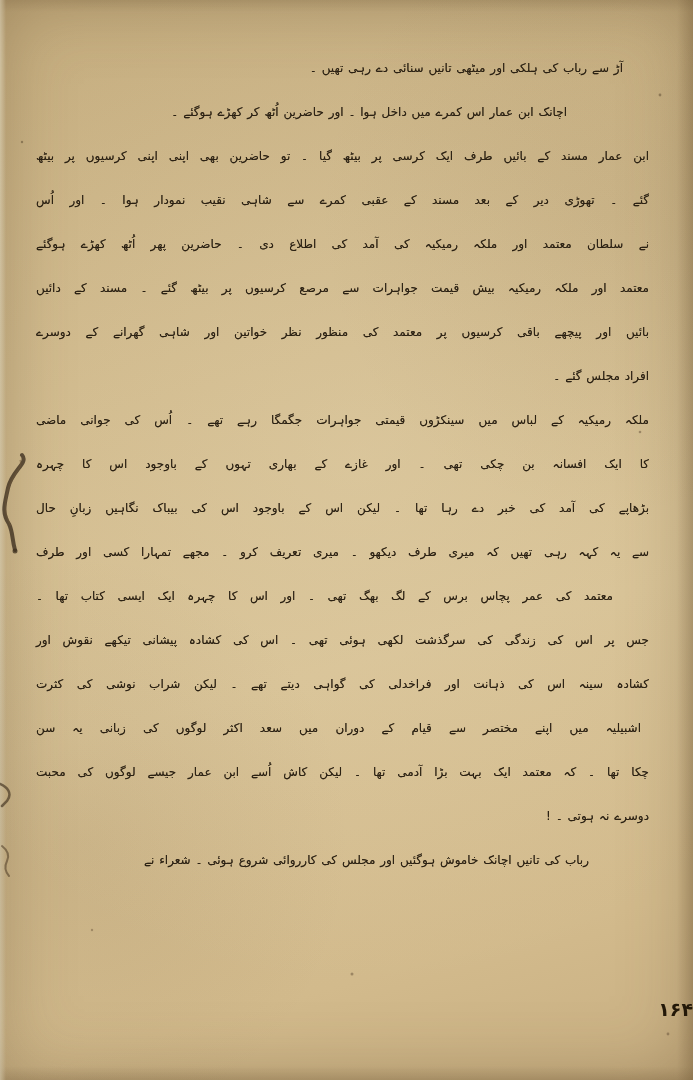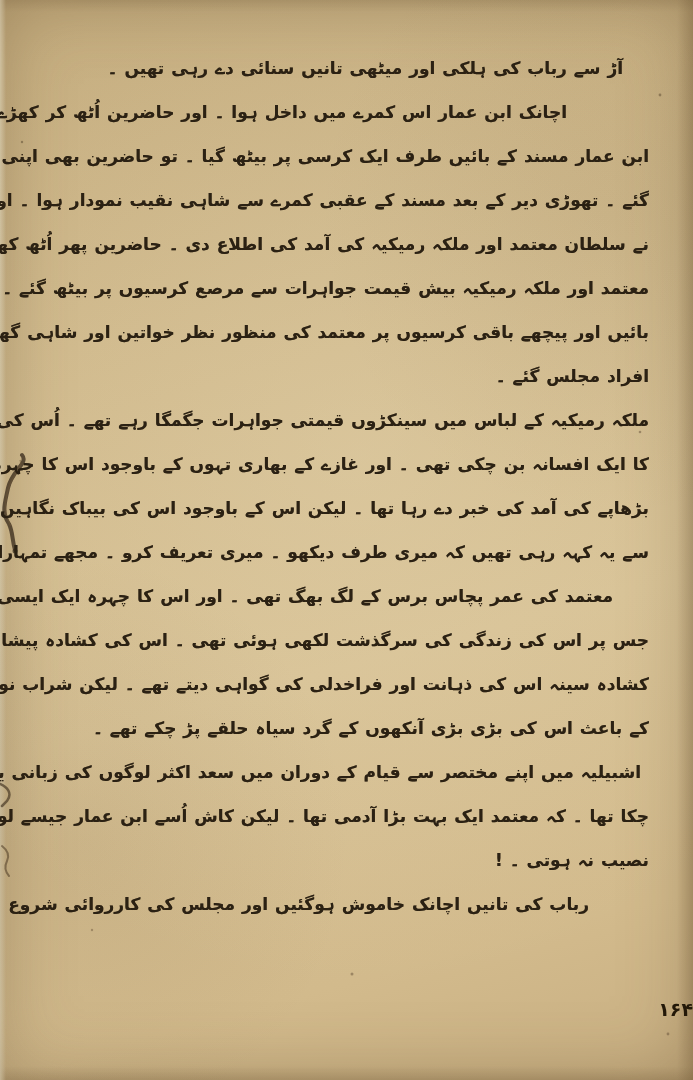--- a/index.html
+++ b/index.html
@@ -28,22 +28,22 @@
   .text-block {
     position: absolute;
     top: 46px;
     right: 44px;
     left: 36px;
     direction: rtl;
   }
   .line {
     height: 44px;
     line-height: 44px;
-    font-size: 17px;
-    font-weight: 700;
+    font-size: 12px;
+    font-weight: 400;
     color: #2b2113;
     white-space: nowrap;
     text-align: right;
     word-spacing: 1px;
     text-shadow: 0 0 0.6px rgba(43,33,19,0.55);
   }
   .line.just {
     text-align: justify;
     text-align-last: justify;
   }
@@ -95,22 +95,21 @@
       <div class="line just">معتمد اور ملکہ رمیکیہ بیش قیمت جواہرات سے مرصع کرسیوں پر بیٹھ گئے ۔ مسند کے دائیں</div>
       <div class="line just">بائیں اور پیچھے باقی کرسیوں پر معتمد کی منظور نظر خواتین اور شاہی گھرانے کے دوسرے</div>
       <div class="line">افراد مجلس گئے ۔</div>
       <div class="line just">ملکہ رمیکیہ کے لباس میں سینکڑوں قیمتی جواہرات جگمگا رہے تھے ۔ اُس کی جوانی ماضی</div>
       <div class="line just">کا ایک افسانہ بن چکی تھی ۔ اور غازے کے بھاری تہوں کے باوجود اس کا چہرہ</div>
       <div class="line just">بڑھاپے کی آمد کی خبر دے رہا تھا ۔ لیکن اس کے باوجود اس کی بیباک نگاہیں زبانِ حال</div>
       <div class="line just">سے یہ کہہ رہی تھیں کہ میری طرف دیکھو ۔ میری تعریف کرو ۔ مجھے تمہارا کسی اور طرف</div>
       <div class="line just" style="padding-right: 36px;">معتمد کی عمر پچاس برس کے لگ بھگ تھی ۔ اور اس کا چہرہ ایک ایسی کتاب تھا ۔</div>
       <div class="line just">جس پر اس کی زندگی کی سرگذشت لکھی ہوئی تھی ۔ اس کی کشادہ پیشانی تیکھے نقوش اور</div>
       <div class="line just">کشادہ سینہ اس کی ذہانت اور فراخدلی کی گواہی دیتے تھے ۔ لیکن شراب نوشی کی کثرت</div>
-      <div class="line">کے باعث اس کی بڑی بڑی آنکھوں کے گرد سیاہ حلقے پڑ چکے تھے ۔</div>
       <div class="line just" style="padding-right: 8px;">اشبیلیہ میں اپنے مختصر سے قیام کے دوران میں سعد اکثر لوگوں کی زبانی یہ سن</div>
       <div class="line just">چکا تھا ۔ کہ معتمد ایک بہت بڑا آدمی تھا ۔ لیکن کاش اُسے ابن عمار جیسے لوگوں کی محبت</div>
-      <div class="line">نصیب نہ ہوتی ۔ !</div>
+      <div class="line">دوسرے نہ ہوتی ۔ !</div>
       <div class="line" style="padding-right: 60px;">رباب کی تانیں اچانک خاموش ہوگئیں اور مجلس کی کارروائی شروع ہوئی ۔ شعراء نے</div>
     </div>
 
   <div class="page-number">۱۶۴</div>
 
 </div>
 
 </body></html>

